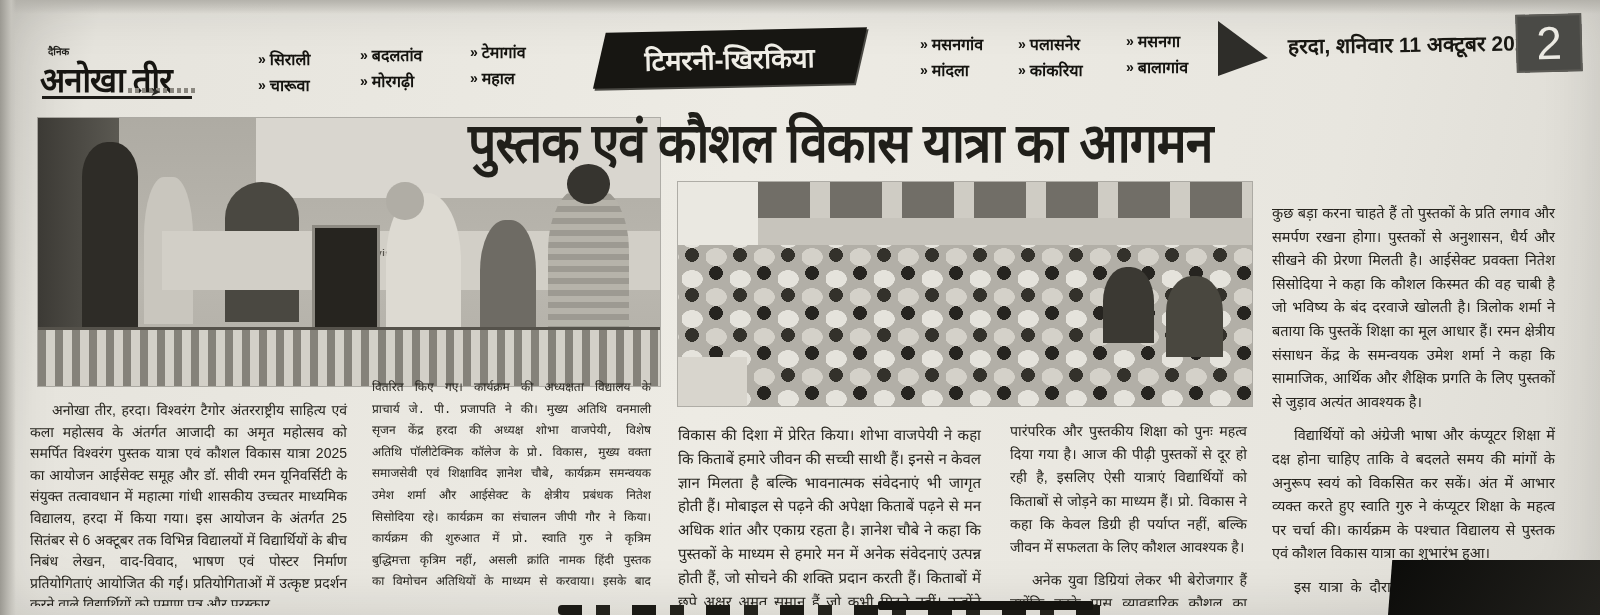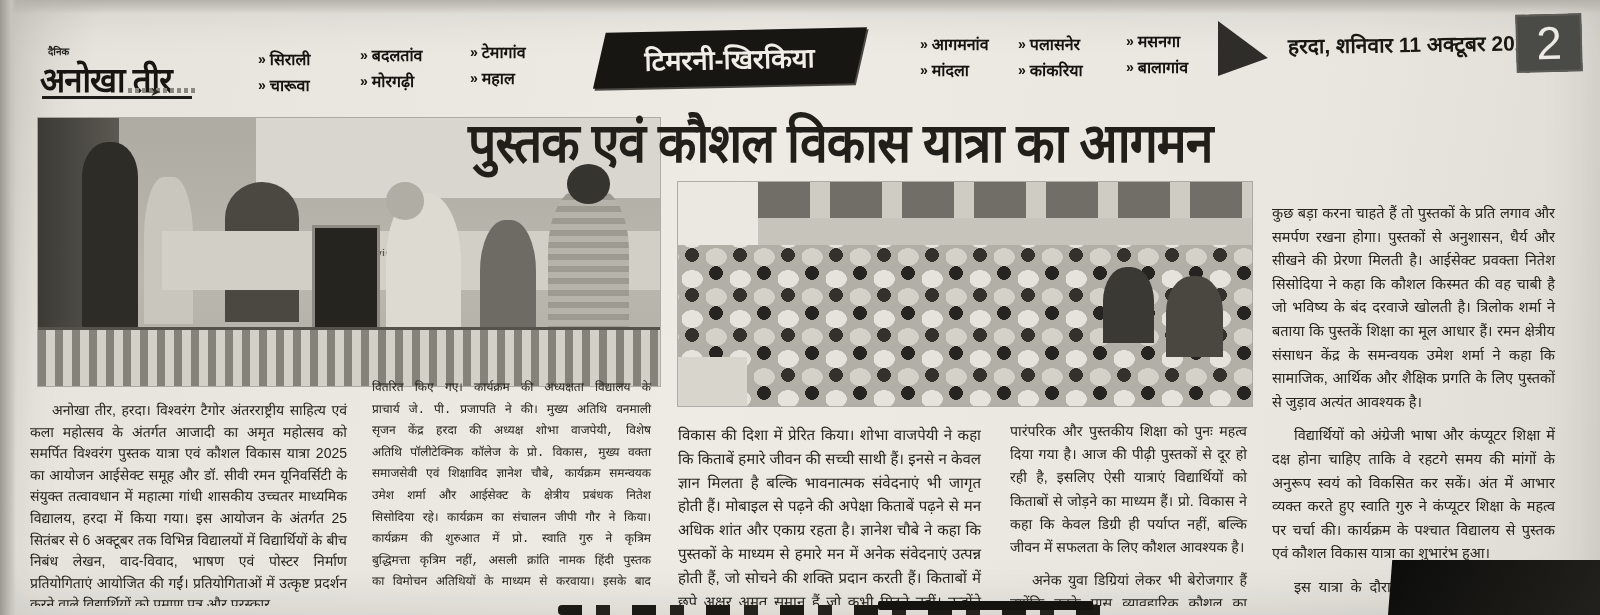--- a/index.html
+++ b/index.html
@@ -95,21 +95,21 @@
     <span class="nav-bullet">»</span>
     <span>महाल</span>
     </div>
 
   <div class="abs" id="section-banner">
     <span>टिमरनी-खिरकिया</span>
   </div>
 
   <div class="abs nav-item" style="left:920px;top:33px;">
     <span class="nav-bullet">»</span>
-    <span>आगमनांव</span>
+    <span>मसनगांव</span>
     </div>
   <div class="abs nav-item" style="left:920px;top:59px;">
     <span class="nav-bullet">»</span>
     <span>मांदला</span>
     </div>
   <div class="abs nav-item" style="left:1018px;top:33px;">
     <span class="nav-bullet">»</span>
     <span>पलासनेर</span>
     </div>
   <div class="abs nav-item" style="left:1018px;top:59px;">
@@ -175,21 +175,21 @@
   </div>
   <div class="col" id="col3">
     <p>विकास की दिशा में प्रेरित किया। शोभा वाजपेयी ने कहा कि किताबें हमारे जीवन की सच्ची साथी हैं। इनसे न केवल ज्ञान मिलता है बल्कि भावनात्मक संवेदनाएं भी जागृत होती हैं। मोबाइल से पढ़ने की अपेक्षा किताबें पढ़ने से मन अधिक शांत और एकाग्र रहता है। ज्ञानेश चौबे ने कहा कि पुस्तकों के माध्यम से हमारे मन में अनेक संवेदनाएं उत्पन्न होती हैं, जो सोचने की शक्ति प्रदान करती हैं। किताबों में छपे अक्षर अमृत समान हैं जो कभी मिटते नहीं। उन्होंने कहा कि नई शिक्षा नीति 2020 में</p>
   </div>
   <div class="col" id="col4">
     <p>पारंपरिक और पुस्तकीय शिक्षा को पुनः महत्व दिया गया है। आज की पीढ़ी पुस्तकों से दूर हो रही है, इसलिए ऐसी यात्राएं विद्यार्थियों को किताबों से जोड़ने का माध्यम हैं। प्रो. विकास ने कहा कि केवल डिग्री ही पर्याप्त नहीं, बल्कि जीवन में सफलता के लिए कौशल आवश्यक है।</p>
     <p class="indent">अनेक युवा डिग्रियां लेकर भी बेरोजगार हैं क्योंकि उनके पास व्यावहारिक कौशल का अभाव है। प्राचार्य जे. पी. प्रजापति ने विद्यार्थियों को संबोधित करते हुए कहा कि यदि वे जीवन में</p>
   </div>
   <div class="col" id="col5">
     <p>कुछ बड़ा करना चाहते हैं तो पुस्तकों के प्रति लगाव और समर्पण रखना होगा। पुस्तकों से अनुशासन, धैर्य और सीखने की प्रेरणा मिलती है। आईसेक्ट प्रवक्ता नितेश सिसोदिया ने कहा कि कौशल किस्मत की वह चाबी है जो भविष्य के बंद दरवाजे खोलती है। त्रिलोक शर्मा ने बताया कि पुस्तकें शिक्षा का मूल आधार हैं। रमन क्षेत्रीय संसाधन केंद्र के समन्वयक उमेश शर्मा ने कहा कि सामाजिक, आर्थिक और शैक्षिक प्रगति के लिए पुस्तकों से जुड़ाव अत्यंत आवश्यक है।</p>
-    <p class="indent">विद्यार्थियों को अंग्रेजी भाषा और कंप्यूटर शिक्षा में दक्ष होना चाहिए ताकि वे रहटगे समय की मांगों के अनुरूप स्वयं को विकसित कर सकें। अंत में आभार व्यक्त करते हुए स्वाति गुरु ने कंप्यूटर शिक्षा के महत्व पर चर्चा की। कार्यक्रम के पश्चात विद्यालय से पुस्तक एवं कौशल विकास यात्रा का शुभारंभ हुआ।</p>
+    <p class="indent">विद्यार्थियों को अंग्रेजी भाषा और कंप्यूटर शिक्षा में दक्ष होना चाहिए ताकि वे बदलते समय की मांगों के अनुरूप स्वयं को विकसित कर सकें। अंत में आभार व्यक्त करते हुए स्वाति गुरु ने कंप्यूटर शिक्षा के महत्व पर चर्चा की। कार्यक्रम के पश्चात विद्यालय से पुस्तक एवं कौशल विकास यात्रा का शुभारंभ हुआ।</p>
     <p class="indent">इस यात्रा के दौरान नगर भ्रमण भी किया गया, जिसमें विद्यार्थियों ने किताब पढ़ो कौशल बढ़ाओ जैसे नारों के साथ लोगों को पुस्तकों और शिक्षा के महत्व के प्रति जागरूक किया। विद्यार्थियों ने पूरे नगर में उत्साहपूर्वक सहभागिता करते हुए शिक्षा, साहित्य और आत्मविकास का संदेश दिया।</p>
   </div>
 
   <div class="abs" id="cutoff-frag">
     <div class="blobs"></div>
     <div class="bar"></div>
   </div>
   <div class="abs" id="photo-corner"></div>
 </div>
 

